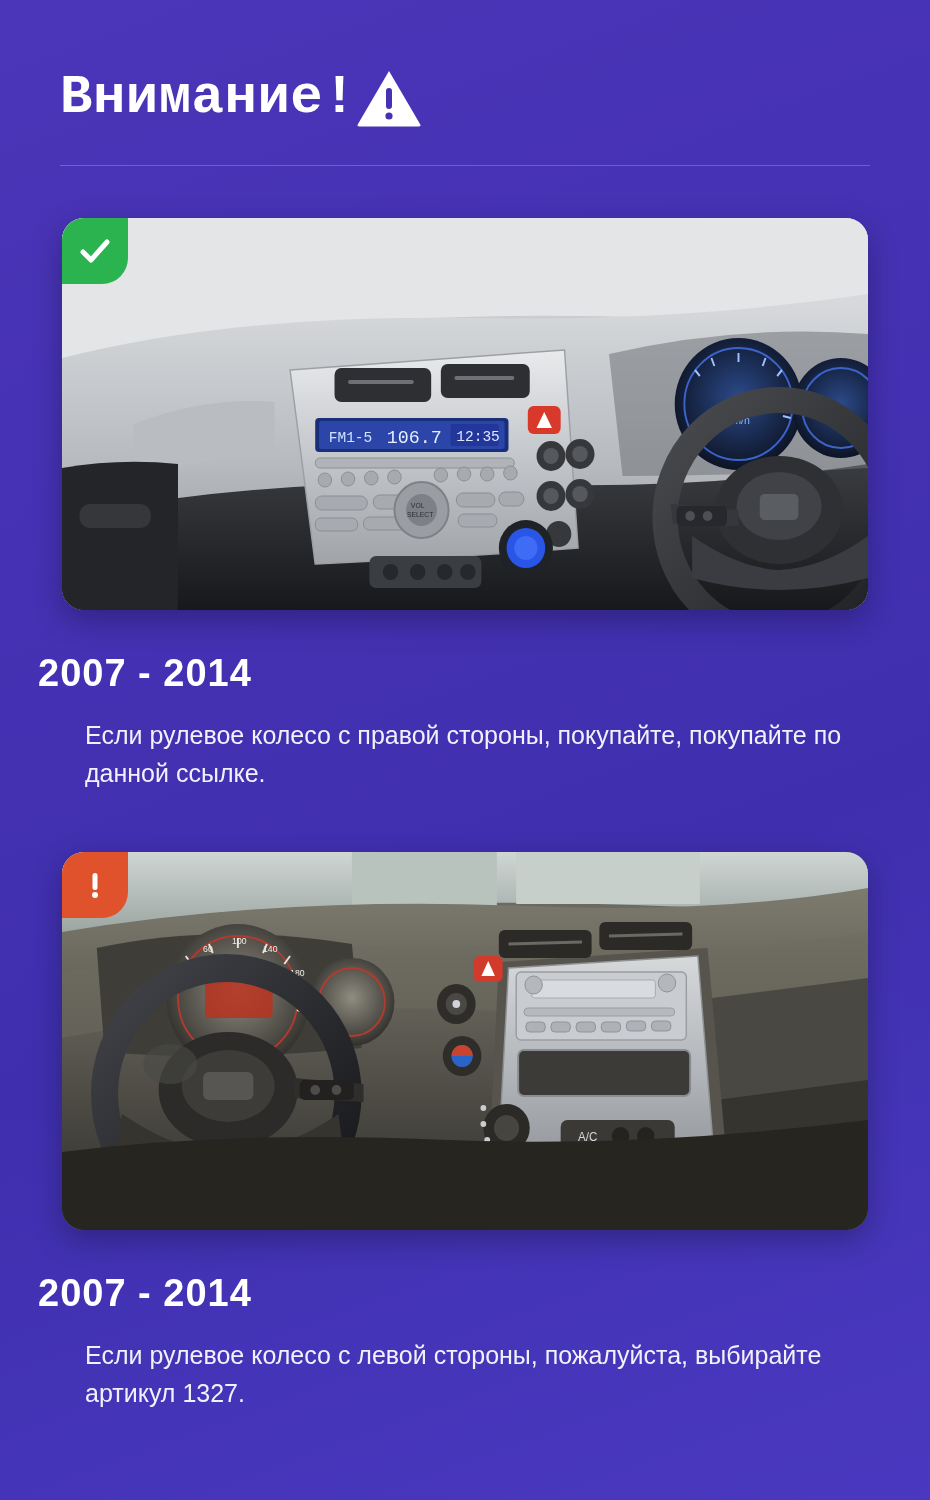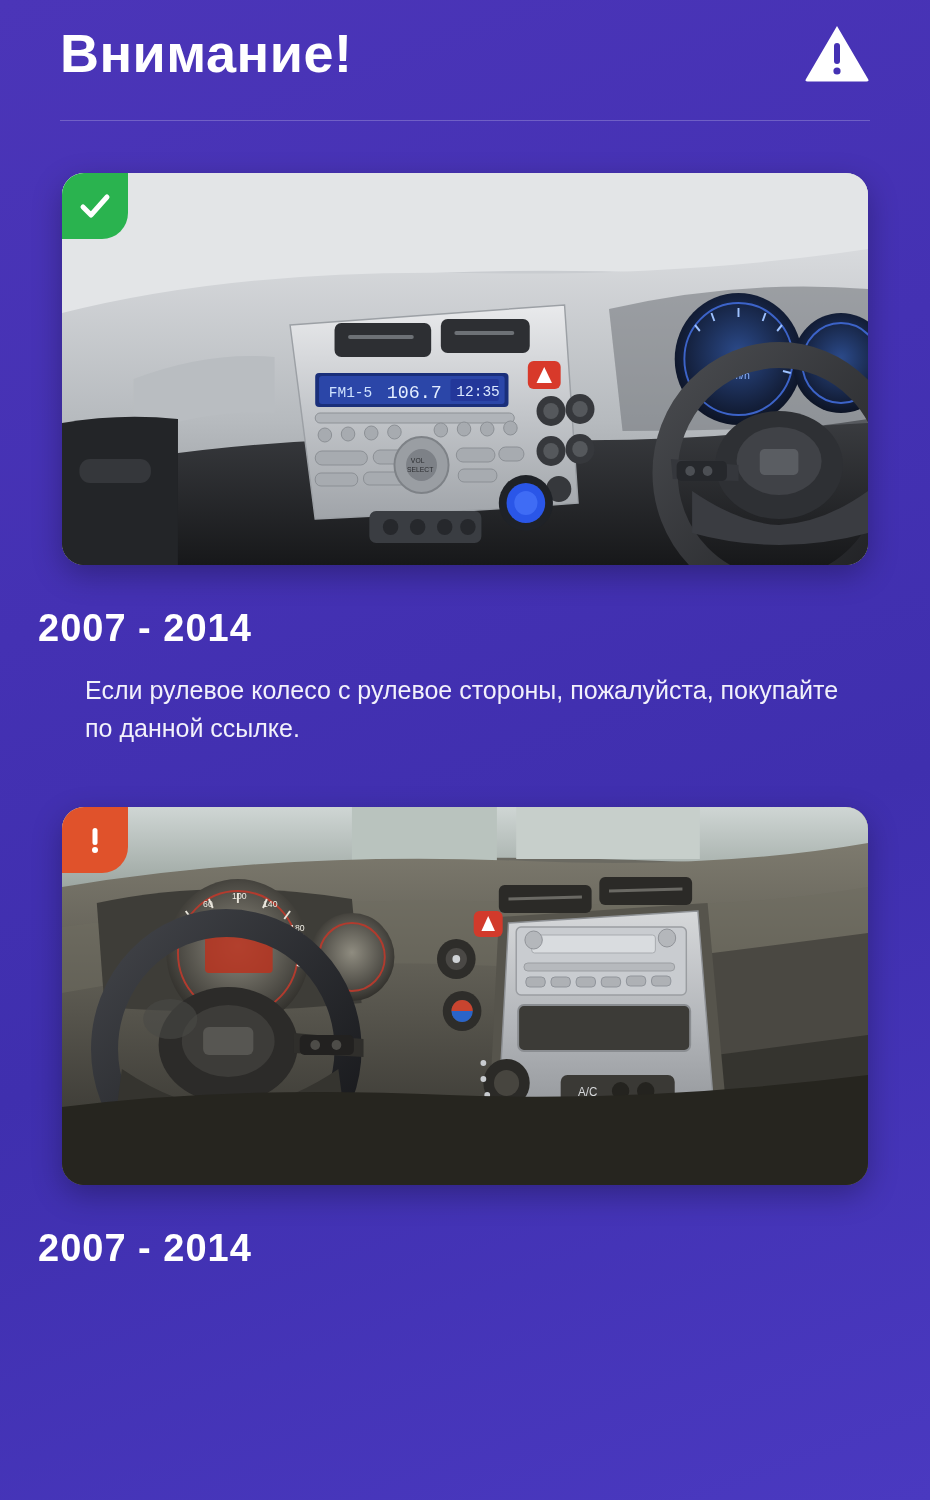--- a/index.html
+++ b/index.html
@@ -18,24 +18,24 @@
     width: 930px;
     height: 1500px;
     padding: 0 38px;
     position: relative;
   }
 
   
   .header {
     display: flex;
     align-items: center;
-    justify-content: space-between;
-    padding-top: 24px;
+    padding-top: 69px;
     padding-left: 22px;
     padding-right: 22px;
+    font-family: Liberation Mono, monospace;
   }
   .header-title {
     font-size: 54px;
     font-weight: 700;
     letter-spacing: 0.5px;
     line-height: 1.05;
     color: #ffffff;
   }
   .warning-badge {
     width: 66px;
@@ -258,21 +258,21 @@
 
       <div class="corner-flag ok">
         <svg viewBox="0 0 34 34" width="34" height="34" aria-hidden="true">
           <path d="M5 18 L13 26 L29 8" fill="none" stroke="#ffffff" stroke-width="5" stroke-linecap="round" stroke-linejoin="round"></path>
         </svg>
       </div>
     </div>
 
     <div class="caption">
       <div class="caption-title">2007 - 2014</div>
-      <div class="caption-text">Если рулевое колесо с рулевое стороны, пожалуйста, покупайте по данной ссылке.</div>
+      <div class="caption-text">Если рулевое колесо с правой стороны, покупайте, покупайте по данной ссылке.</div>
     </div>
   </div>
 
   <div class="block second">
     <div class="photo-card second">
 
       <div class="scene">
         <svg viewBox="0 0 834 378" preserveAspectRatio="none">
           <defs>
             <linearGradient id="dashG2" x1="0" y1="0" x2="0" y2="1">
@@ -403,16 +403,17 @@
       <div class="corner-flag bad">
         <svg viewBox="0 0 34 34" width="34" height="34" aria-hidden="true">
           <rect x="14.5" y="5" width="5" height="17" rx="2.5" fill="#ffffff"></rect>
           <circle cx="17" cy="27" r="3" fill="#ffffff"></circle>
         </svg>
       </div>
     </div>
 
     <div class="caption">
       <div class="caption-title">2007 - 2014</div>
+      <div class="caption-text">Если рулевое колесо с левой стороны, пожалуйста, выбирайте артикул 1327.</div>
     </div>
   </div>
 
 </div>
 
 </body></html>

